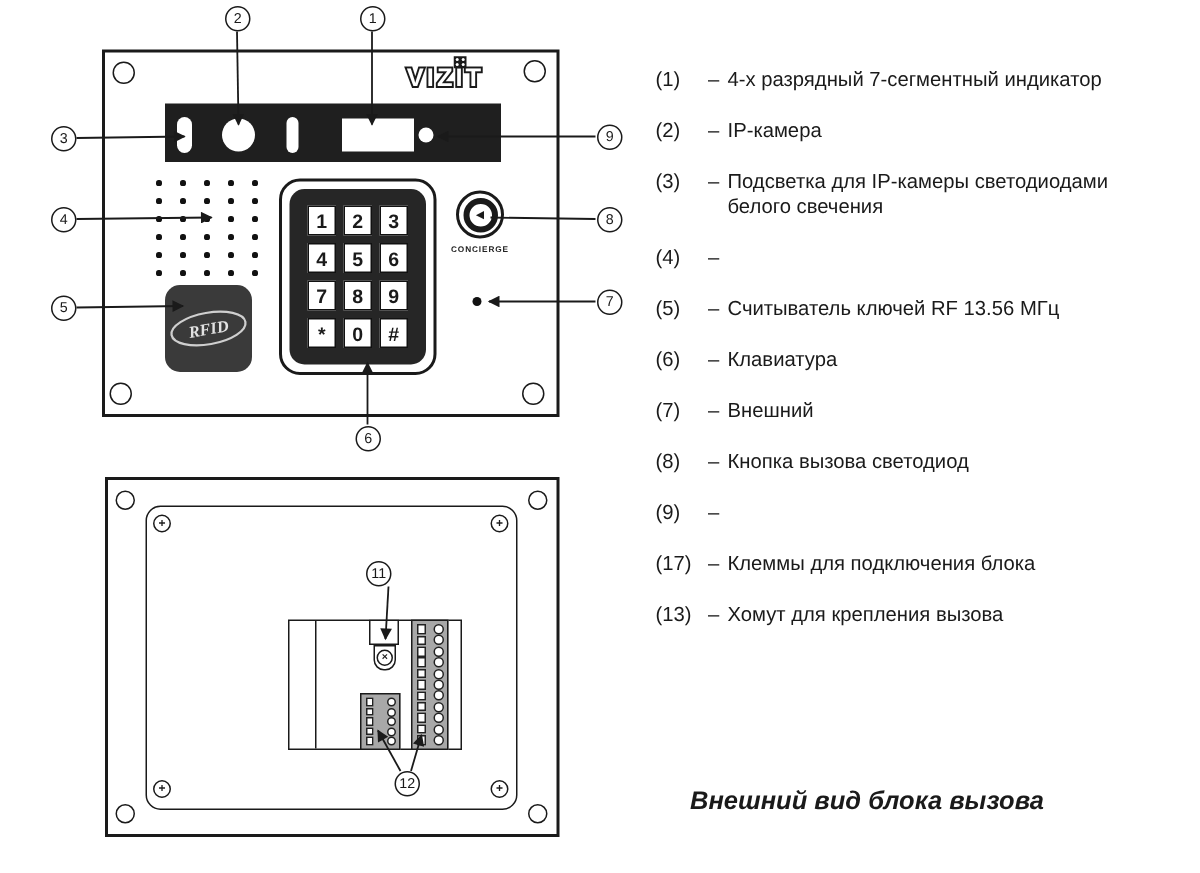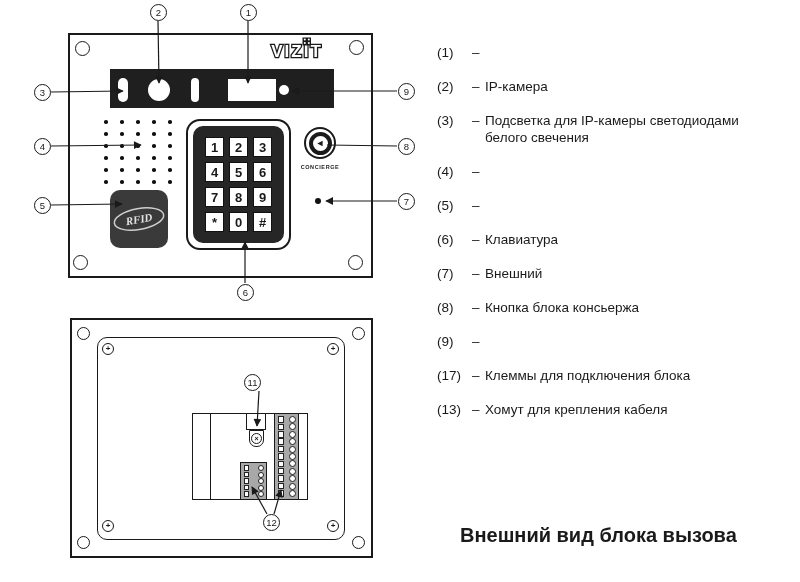--- a/index.html
+++ b/index.html
@@ -49,21 +49,21 @@
   .t-sq{width:6.5px;height:6.5px;border:1.1px solid #222;background:#fff;box-sizing:border-box;}
   .t-ci{width:7px;height:7px;border:1.1px solid #222;background:#fff;border-radius:50%;box-sizing:border-box;}
   .term.small .t-sq{width:5.5px;height:5.5px;}
   .term.small .t-ci{width:6px;height:6px;}
   
   #legend-list{position:absolute;left:437px;top:44px;width:356px;}
   .legend-row{display:flex;font-size:13.5px;line-height:17px;margin-bottom:17px;}
   .legend-num{width:35px;flex-shrink:0;}
   .legend-dash{width:13px;flex-shrink:0;}
   .legend-txt{white-space:pre-line;}
-  .caption{font-size:20px;font-weight:bold;}
+  .caption{font-size:17px;font-weight:bold;font-style:italic;}
   svg.overlay{position:absolute;left:0;top:0;z-index:5;pointer-events:none;}
 </style>
 </head>
 <body>
 
 <div class="stage">
 
   <div class="abs panel" style="left:68px;top:33px;width:305px;height:245px;"></div>
   <div class="abs screw-plain" style="left:75px;top:41px;width:15px;height:15px;"></div>
   <div class="abs screw-plain" style="left:349px;top:40px;width:15px;height:15px;"></div>
@@ -273,65 +273,67 @@
   <div class="abs callout" style="left:398px;top:193px;">7</div>
   <div class="abs callout" style="left:398px;top:138px;">8</div>
   <div class="abs callout" style="left:398px;top:83px;">9</div>
   <div class="abs callout" style="left:263px;top:514px;">12</div>
   <div class="abs callout" style="left:244px;top:374px;">11</div>
 
   <div id="legend-list">
       <div class="legend-row">
         <span class="legend-num">(1)</span>
         <span class="legend-dash">–</span>
+        <span class="legend-txt">4-х разрядный 7-сегментный индикатор</span>
       </div>
       <div class="legend-row">
         <span class="legend-num">(2)</span>
         <span class="legend-dash">–</span>
         <span class="legend-txt">IP-камера</span>
       </div>
       <div class="legend-row">
         <span class="legend-num">(3)</span>
         <span class="legend-dash">–</span>
         <span class="legend-txt">Подсветка для IP-камеры светодиодами
 белого свечения</span>
       </div>
       <div class="legend-row">
         <span class="legend-num">(4)</span>
         <span class="legend-dash">–</span>
       </div>
       <div class="legend-row">
         <span class="legend-num">(5)</span>
         <span class="legend-dash">–</span>
+        <span class="legend-txt">Считыватель ключей RF 13.56 МГц</span>
       </div>
       <div class="legend-row">
         <span class="legend-num">(6)</span>
         <span class="legend-dash">–</span>
         <span class="legend-txt">Клавиатура</span>
       </div>
       <div class="legend-row">
         <span class="legend-num">(7)</span>
         <span class="legend-dash">–</span>
         <span class="legend-txt">Внешний</span>
       </div>
       <div class="legend-row">
         <span class="legend-num">(8)</span>
         <span class="legend-dash">–</span>
-        <span class="legend-txt">Кнопка блока консьержа</span>
+        <span class="legend-txt">Кнопка вызова светодиод</span>
       </div>
       <div class="legend-row">
         <span class="legend-num">(9)</span>
         <span class="legend-dash">–</span>
       </div>
       <div class="legend-row">
         <span class="legend-num">(17)</span>
         <span class="legend-dash">–</span>
         <span class="legend-txt">Клеммы для подключения блока</span>
       </div>
       <div class="legend-row">
         <span class="legend-num">(13)</span>
         <span class="legend-dash">–</span>
-        <span class="legend-txt">Хомут для крепления кабеля</span>
+        <span class="legend-txt">Хомут для крепления вызова</span>
       </div>
     </div>
 
   <div class="abs caption" style="left:460px;top:524px;">Внешний вид блока вызова</div>
 </div>
 
 </body></html>

